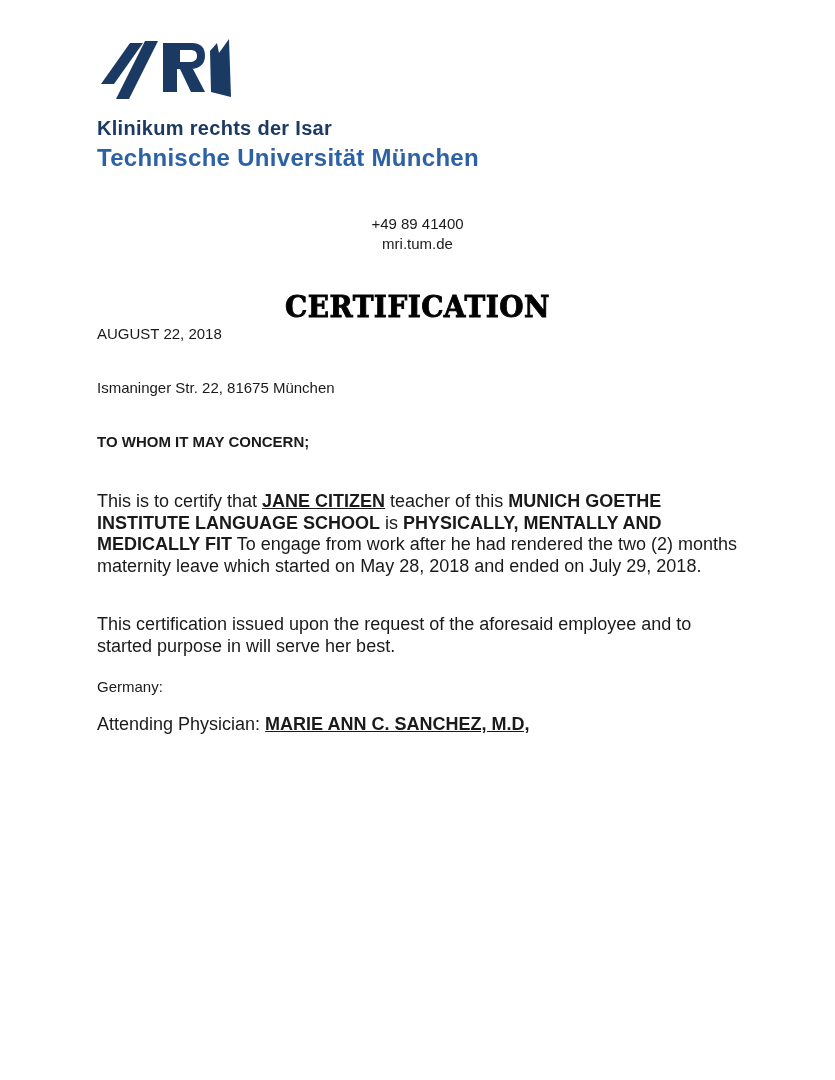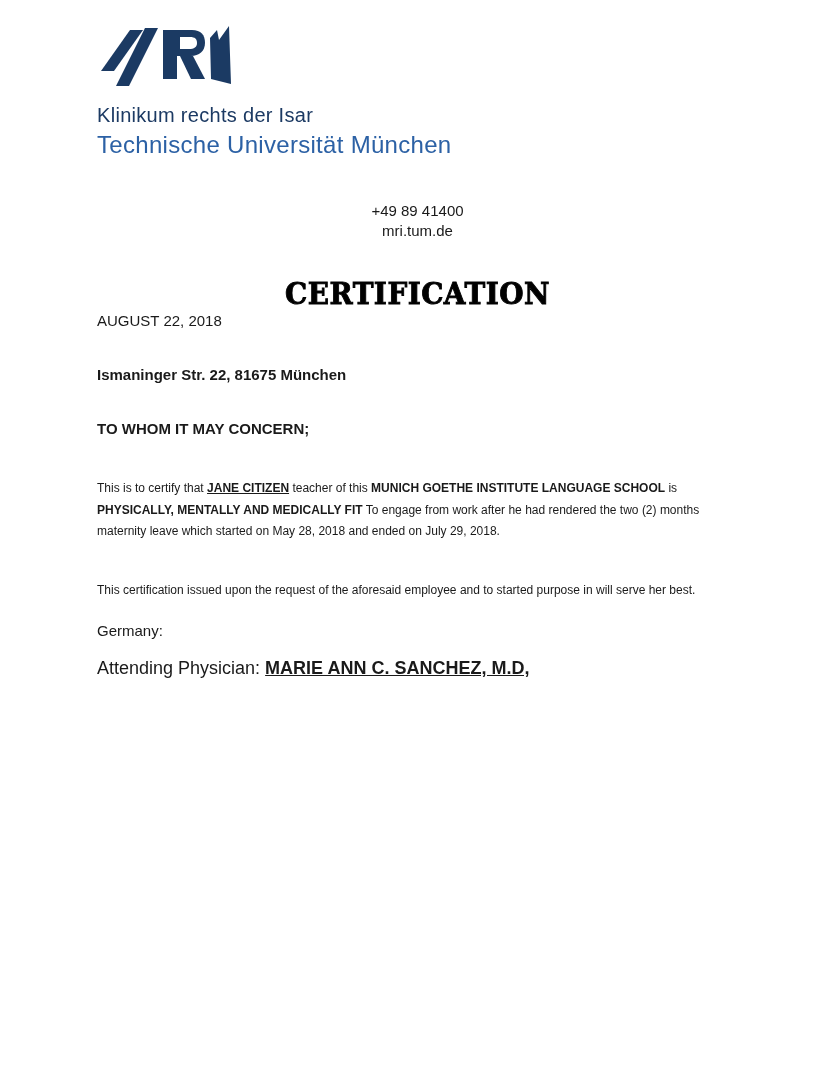--- a/index.html
+++ b/index.html
@@ -14,21 +14,21 @@
   .page {
     width: 835px;
     height: 1080px;
     background: #ffffff;
     position: relative;
   }
   .content {
     padding: 0 97px 0 97px;
   }
   
-  .letterhead { padding-top: 23px; }
+  .letterhead { padding-top: 36px; font-weight: bold; }
   .logo { display: block; margin-left: 3px; }
   .org-line1 {
     margin-top: 12px;
     font-size: 20px;
     line-height: 29px;
     letter-spacing: 0.3px;
   }
   .org-line2 {
     font-size: 24px;
     line-height: 29px;
@@ -51,24 +51,24 @@
     line-height: 36px;
     color: #000000;
     letter-spacing: 0.5px;
     -webkit-text-stroke: 0.9px #000;
     transform: scaleX(0.93);
     transform-origin: 50% 50%;
   }
   
   .line { font-size: 15px; line-height: 18px; }
   .date-line     { }
-  .address-line  { margin-top: 36px; font-weight: bold; }
+  .address-line  { margin-top: 36px; }
   .salutation    { margin-top: 36px; font-weight: bold; }
   .para {
-    font-size: 12px;
+    font-size: 18px;
     line-height: 21.5px;
     max-width: 642px;
   }
   .para-1 { margin-top: 40px; }
   .para-2 { margin-top: 37px; }
   .given-line { margin-top: 30px; font-size: 15px; line-height: 19px; }
   .signed-line { margin-top: 20px; font-size: 15px; line-height: 19px; }
   .physician-line { margin-top: 19px; font-size: 18px; line-height: 19px; }
   .b { font-weight: bold; }
   .bu { font-weight: bold; text-decoration: underline; }

